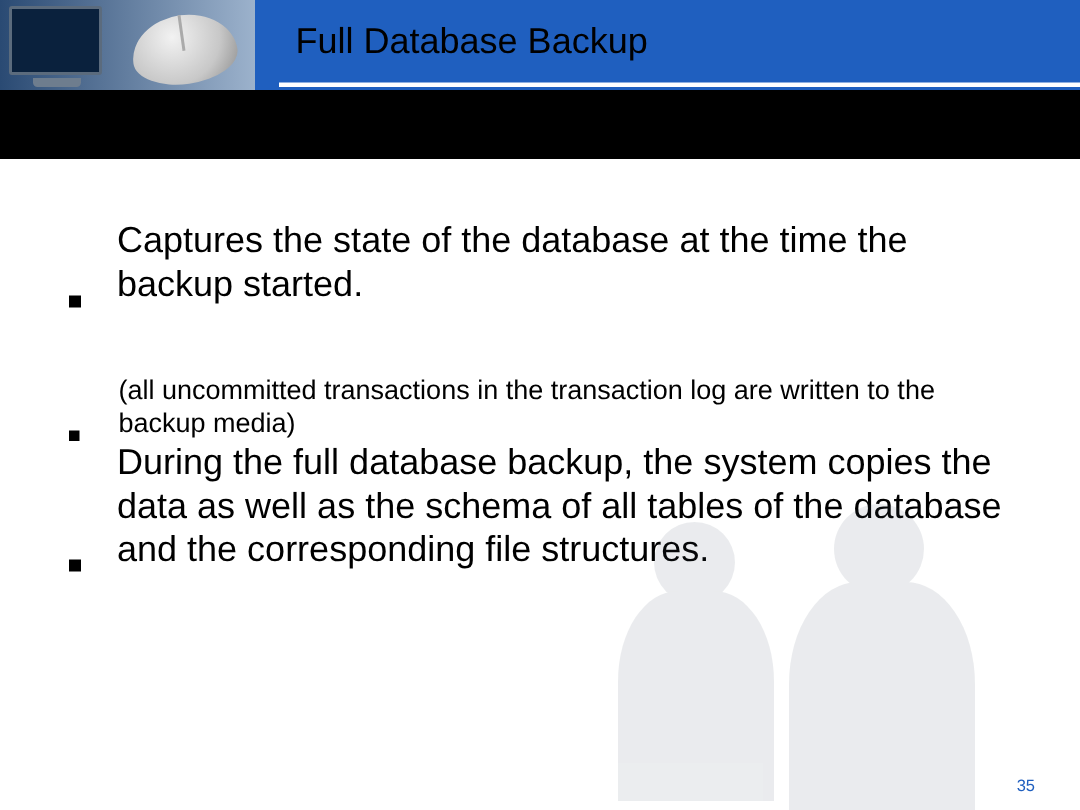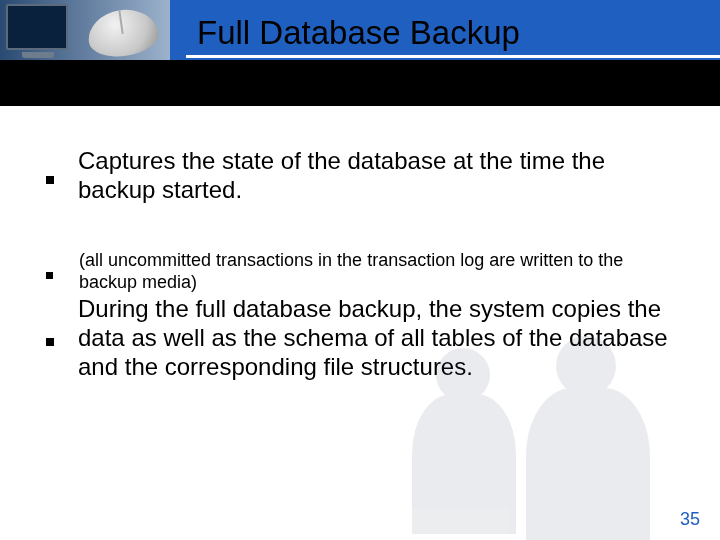--- a/index.html
+++ b/index.html
@@ -60,21 +60,21 @@
     position: absolute;
     left: 120px; top: 10px;
     width: 2px; height: 24px;
     background: #aaa;
     transform: rotate(-8deg);
   }
   .title {
     position: absolute;
     left: 197px;
     top: 14px;
-    font-size: 33px;
+    font-size: 24px;
     color: #000000;
     font-weight: 400;
   }
   .white-line {
     position: absolute;
     left: 186px;
     top: 55px;
     width: 534px;
     height: 3px;
     background: #ffffff;
@@ -90,21 +90,21 @@
 
   
   .content {
     position: absolute;
     left: 46px;
     right: 36px;
     top: 146px;
   }
   .bullet-row {
     display: flex;
-    align-items: center;
+    align-items: flex-end;
     margin-bottom: 44px;
   }
   .bullet-row.compact { margin-bottom: 0; }
   .bullet-sq {
     flex: 0 0 auto;
     width: 8px;
     height: 8px;
     background: #000;
     margin-top: 10px;
     margin-right: 24px;
@@ -143,23 +143,23 @@
   .fig-head1 { width: 54px; height: 54px; left: 46px; top: 18px; }
   .fig-body1 { position: absolute; left: 22px; top: 64px; width: 104px; height: 140px;
                background: #3a4a5e; border-radius: 40px 40px 0 0 / 60px 60px 0 0; }
   .fig-head2 { width: 60px; height: 60px; left: 166px; top: 6px; }
   .fig-body2 { position: absolute; left: 136px; top: 58px; width: 124px; height: 152px;
                background: #3a4a5e; border-radius: 46px 46px 0 0 / 68px 68px 0 0; }
 
   
   .page-num {
     position: absolute;
-    right: 20px;
+    right: 30px;
     bottom: 10px;
-    font-size: 18px;
+    font-size: 11px;
     color: #1f5fbf;
   }
 </style>
 </head>
 <body>
 
 <div class="header">
   <div class="header-top"></div>
   <div class="header-img">
     <div class="monitor"></div>

